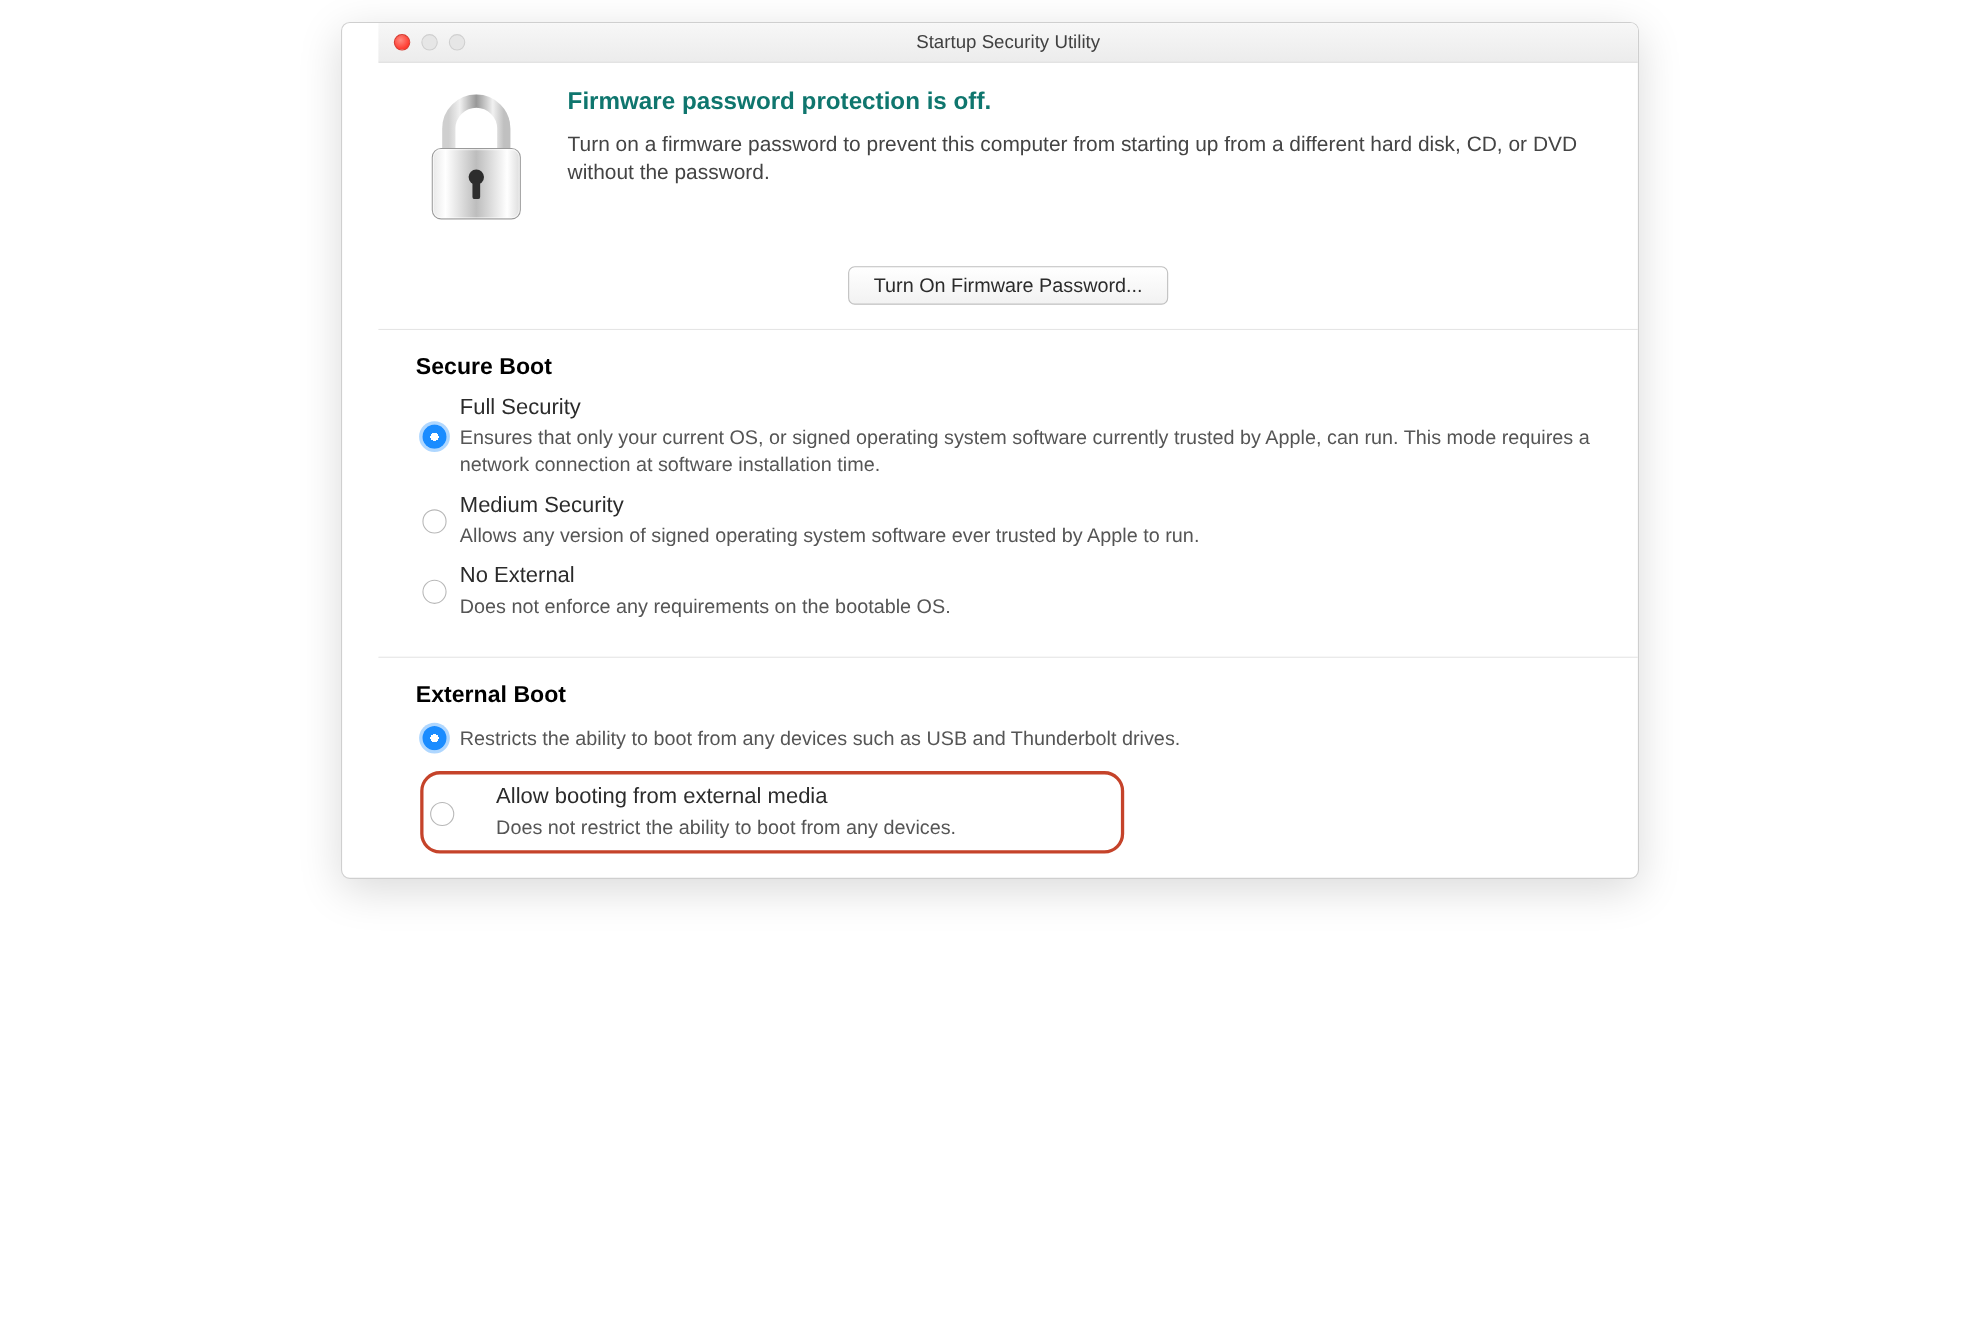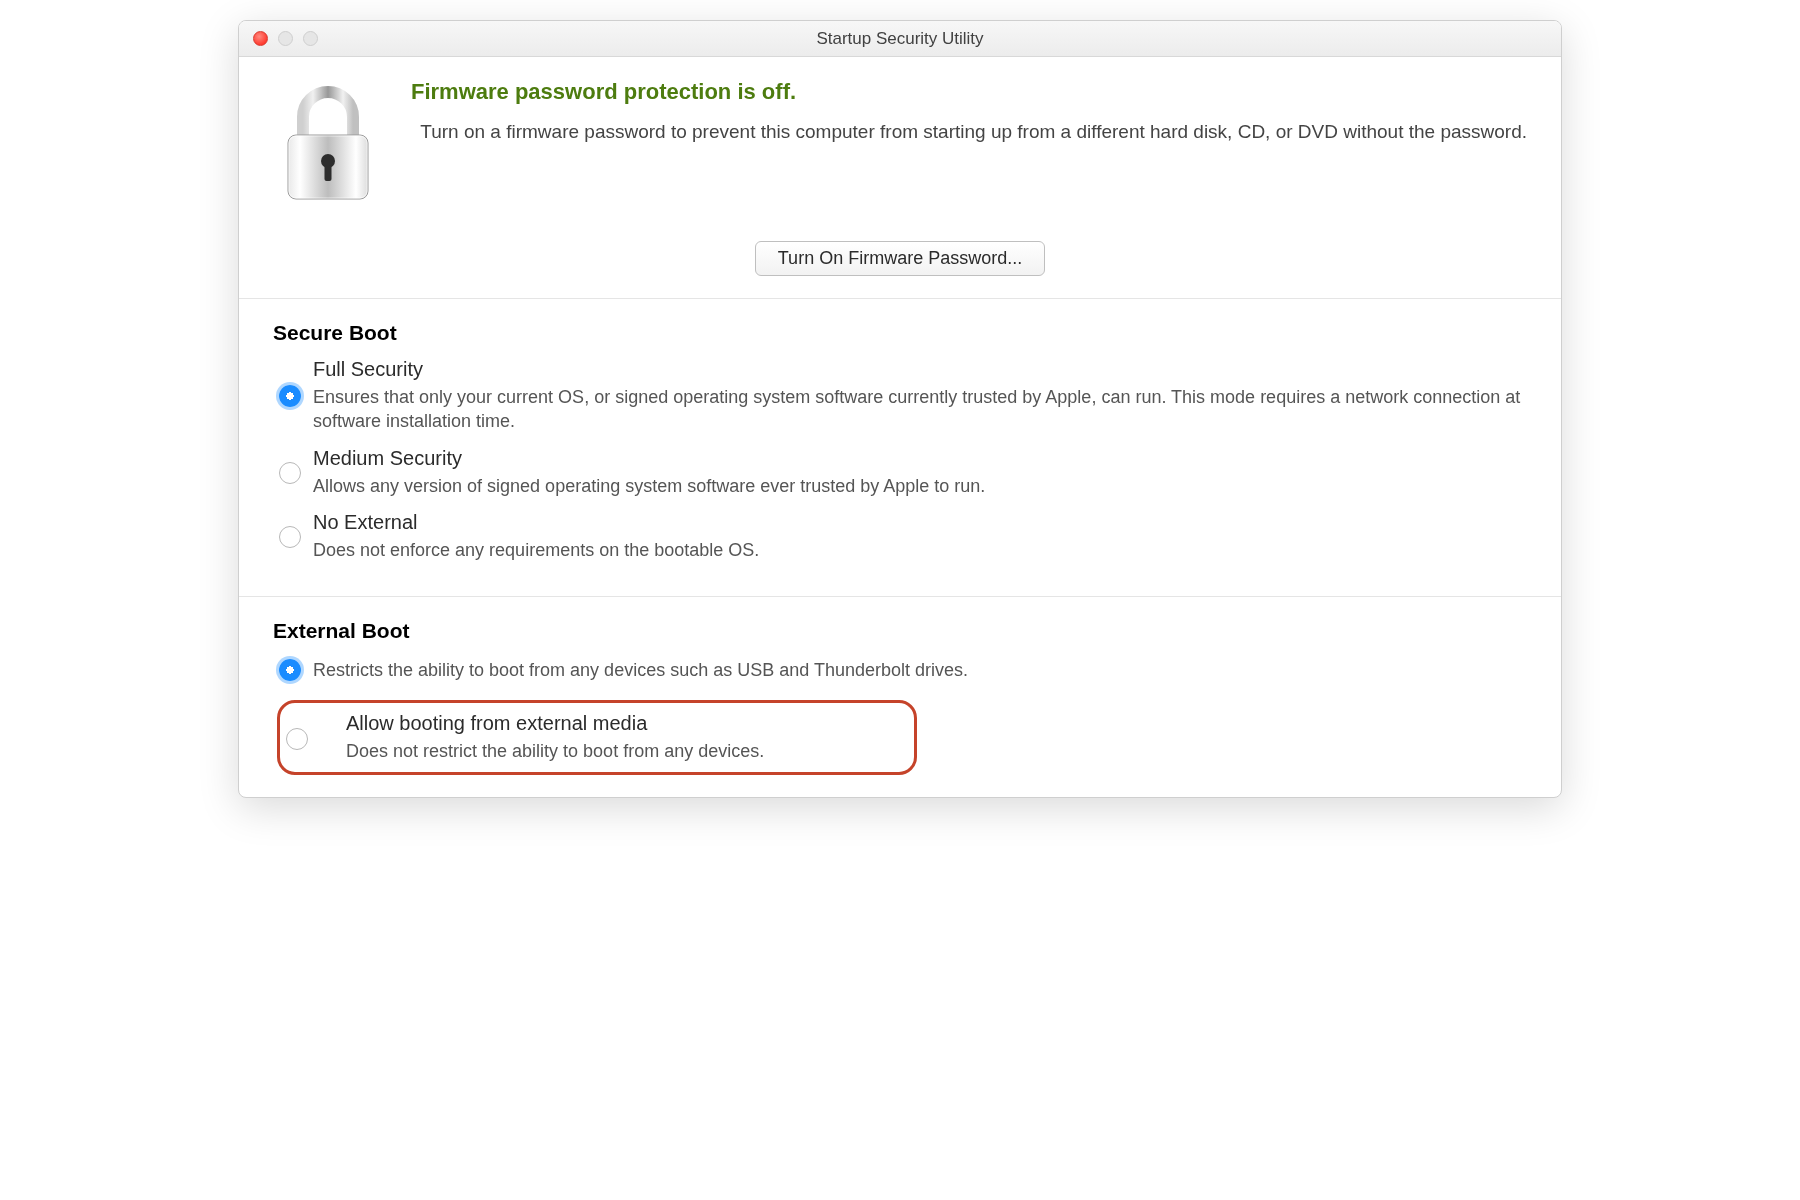--- a/index.html
+++ b/index.html
@@ -11,26 +11,27 @@
       font-family: -apple-system, "Helvetica Neue", Helvetica, Arial, sans-serif;
       background: #ffffff;
       width: 1800px;
       height: 1200px;
       display: flex;
       align-items: flex-start;
       justify-content: center;
       padding-top: 20px;
     }
     .window {
-      width: 1324px;
+      width: 1180px;
       background: #ffffff;
       border: 1px solid #cfcfcf;
       border-radius: 8px;
       box-shadow: 0 10px 40px rgba(0,0,0,0.15);
       overflow: hidden;
+      padding-left: 33px;
     }
     .titlebar {
       height: 36px;
       background: linear-gradient(#f7f7f7, #ececec);
       border-bottom: 1px solid #d8d8d8;
       display: flex;
       align-items: center;
       position: relative;
     }
     .traffic-lights {
@@ -74,28 +75,27 @@
     .lock-icon svg {
       width: 110px;
       height: 130px;
     }
     .firmware-text {
       flex: 1;
     }
     .firmware-heading {
       font-size: 22px;
       font-weight: 700;
-      color: #4d7c0f;
+      color: #0f766e;
       margin-bottom: 14px;
     }
     .firmware-desc {
       font-size: 19px;
       color: #444;
       line-height: 1.35;
-      text-align: right;
     }
     .button-row {
       display: flex;
       justify-content: center;
       margin-top: 28px;
     }
     .mac-button {
       font-size: 18px;
       padding: 6px 22px;
       background: linear-gradient(#ffffff, #f2f2f2);

